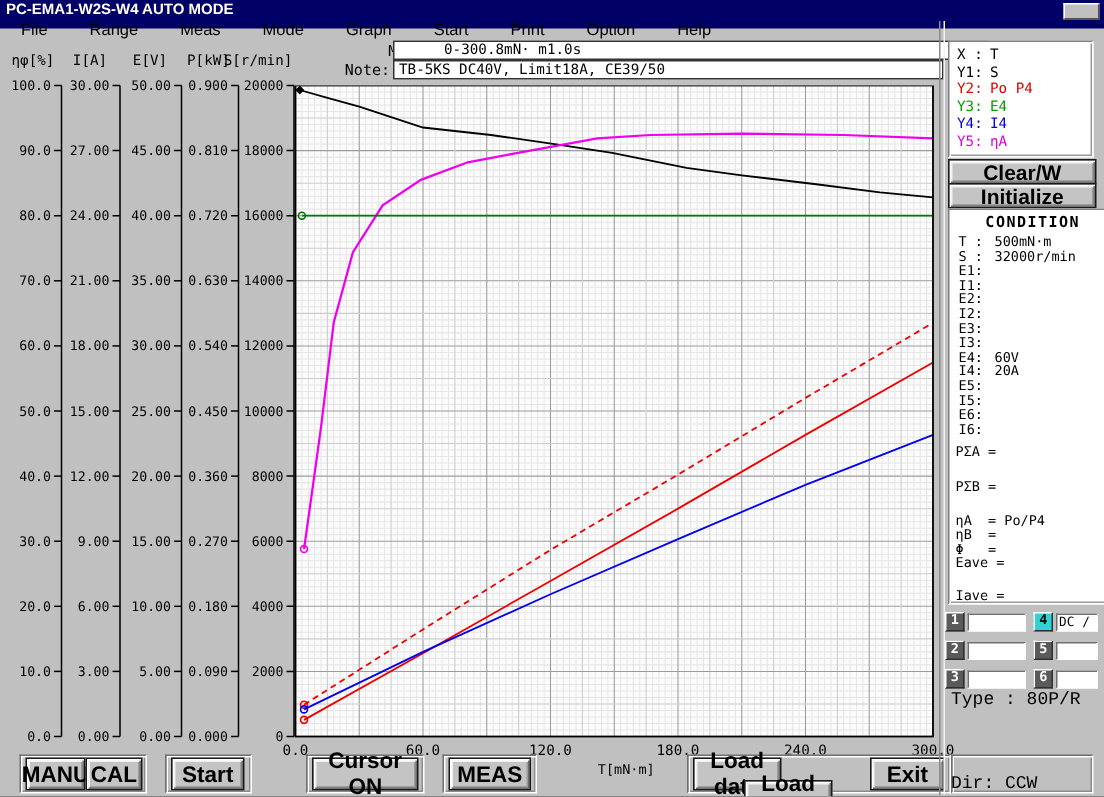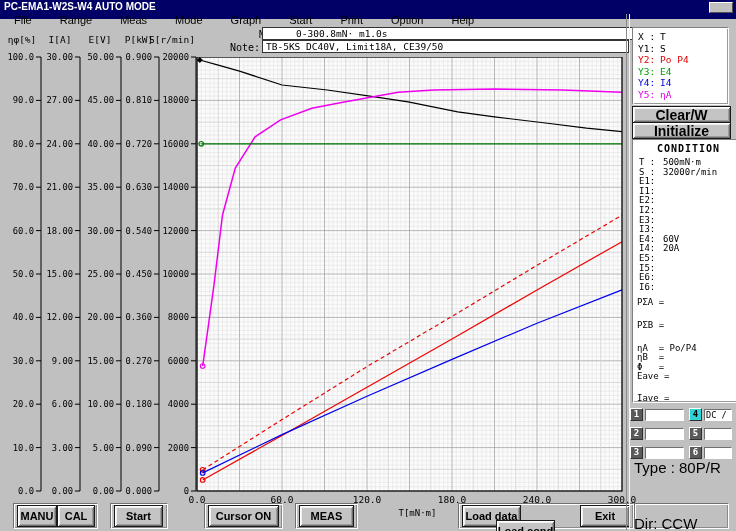--- a/index.html
+++ b/index.html
@@ -20,21 +20,21 @@
   .hdr-field{position:absolute;left:262px;width:362px;height:11px;background:#fff;border:1px solid #333;
     font-size:9.5px;font-family:"DejaVu Sans Mono",monospace;line-height:11px;padding-left:3px;overflow:hidden;white-space:nowrap;}
   
   .axes-svg{position:absolute;left:0;top:30px;}
   .chart-svg{position:absolute;left:180px;top:57px;pointer-events:none;}
   
   .grp{position:absolute;height:24px;background:#c0c0c0;border:1px solid;border-color:#707070 #fff #fff #707070;
     box-shadow:inset 1px 1px 0 #fff, inset -1px -1px 0 #8a8a8a;}
   .btn{position:absolute;background:#c4c4c4;border:1px solid #1a1a1a;
     box-shadow:inset 1px 1px 0 #ffffff, inset -1px -1px 0 #6e6e6e, inset 2px 2px 0 #f0f0f0, inset -2px -2px 0 #9c9c9c;
-    font-size:11px;font-weight:bold;text-align:center;cursor:default;display:flex;align-items:center;justify-content:center;
+    font-size:15px;font-weight:bold;text-align:center;cursor:default;display:flex;align-items:center;justify-content:center;
     font-family:"Liberation Sans",sans-serif;color:#000;padding:0;}
   .btn.small{font-size:14px;}
   
   .divider{position:absolute;left:626px;top:14px;width:2px;height:516px;border-left:1px solid #8a8a8a;border-right:1px solid #f2f2f2;}
   .box{position:absolute;background:#ffffff;border:1px solid;border-color:#808080 #fdfdfd #fdfdfd #808080;
     box-shadow:inset 1px 1px 0 #fdfdfd, inset -1px -1px 0 #9a9a9a;}
   .legend{left:632px;top:27px;width:97px;height:78px;padding:3px 0 0 5px;box-sizing:border-box;}
   .lg-row{font-family:"DejaVu Sans Mono",monospace;font-size:9.5px;line-height:11.5px;white-space:pre;}
   .lg-l{display:inline-block;width:22px;}
   .cond{left:632px;top:139px;width:113px;height:264px;box-sizing:border-box;}
@@ -51,21 +51,21 @@
   .channels{position:absolute;left:630px;top:408px;width:102px;}
   .ch-row{display:flex;align-items:center;margin-bottom:6px;}
   .chip{width:11px;height:11px;background:#5a5a5a;color:#fff;font-size:9px;font-weight:bold;
     font-family:"DejaVu Sans Mono",monospace;text-align:center;line-height:11px;
     border:1px solid;border-color:#fff #303030 #303030 #fff;margin-right:2px;flex:none;}
   .chip-on{background:#2fd3d3;color:#000;}
   .ch-field{height:10px;background:#fff;border:1px solid;border-color:#707070 #fff #fff #707070;
     font-family:"DejaVu Sans Mono",monospace;font-size:8.5px;line-height:10px;padding-left:1px;overflow:hidden;white-space:nowrap;}
   .ch-field.wide{width:42px;margin-right:5px;}
   .ch-field.narrow{width:29px;}
-  .typ-line{position:absolute;left:634px;font-family:Liberation Sans, sans-serif;font-size:15px;}
+  .typ-line{position:absolute;left:634px;font-family:Liberation Mono, monospace;font-size:12px;}
 </style>
 </head>
 <body>
 
 <div class="screen">
 
   <div class="titlebar">
     <span>PC-EMA1-W2S-W4 AUTO MODE</span>
     <span class="win-btn"></span>
   </div>

